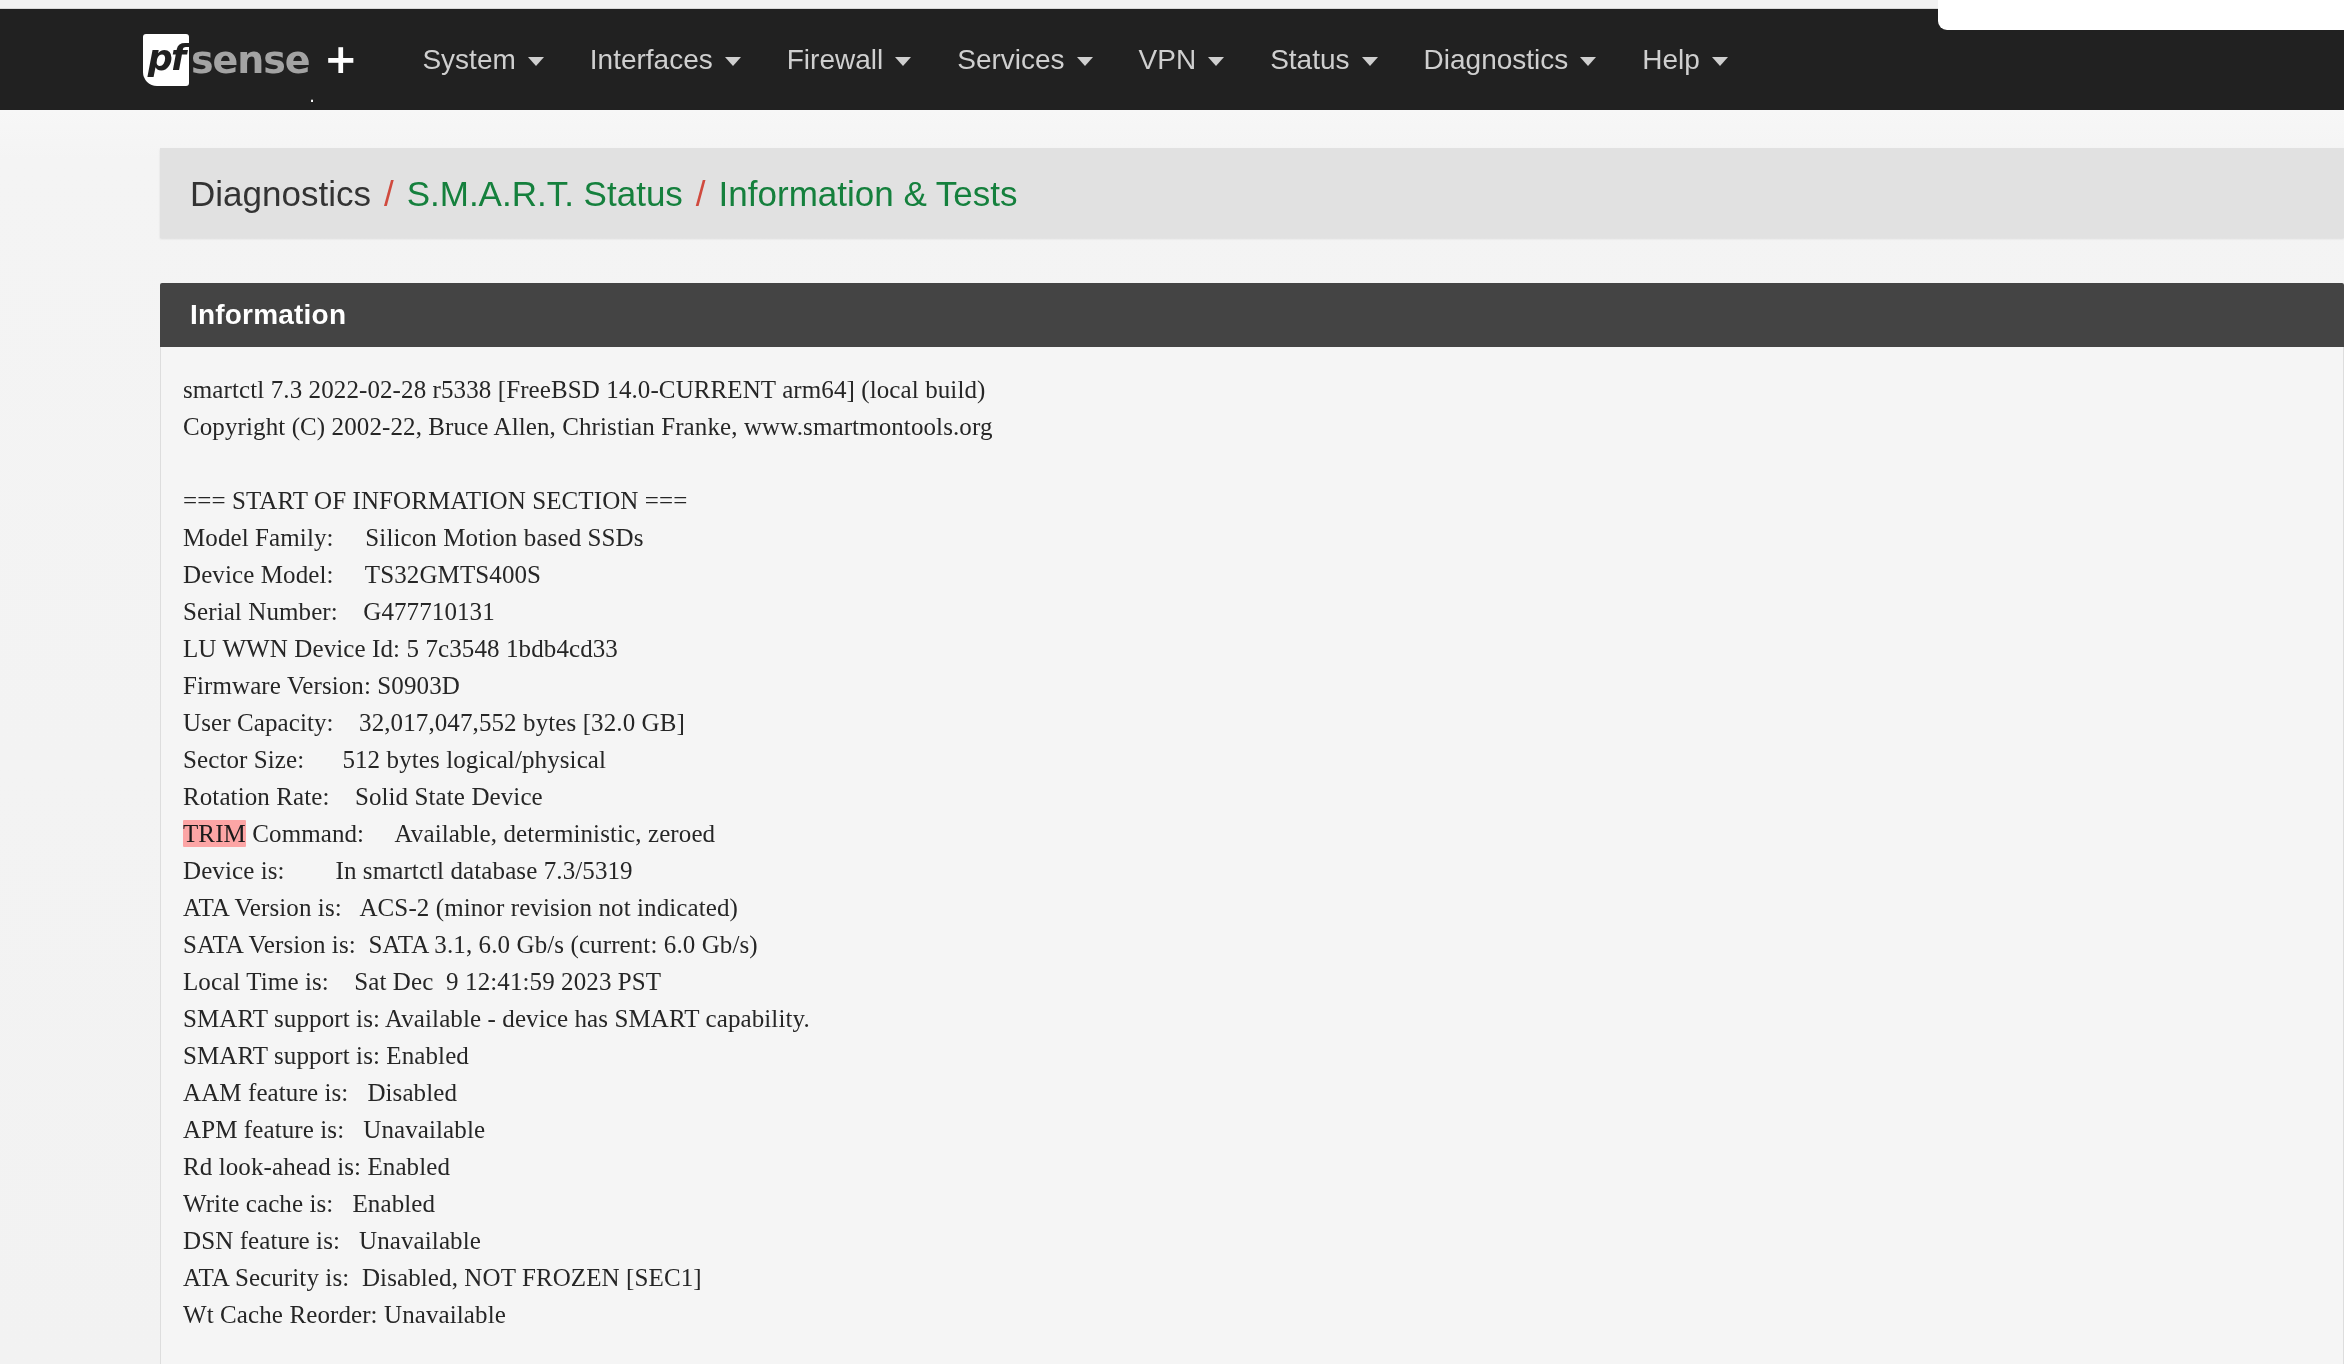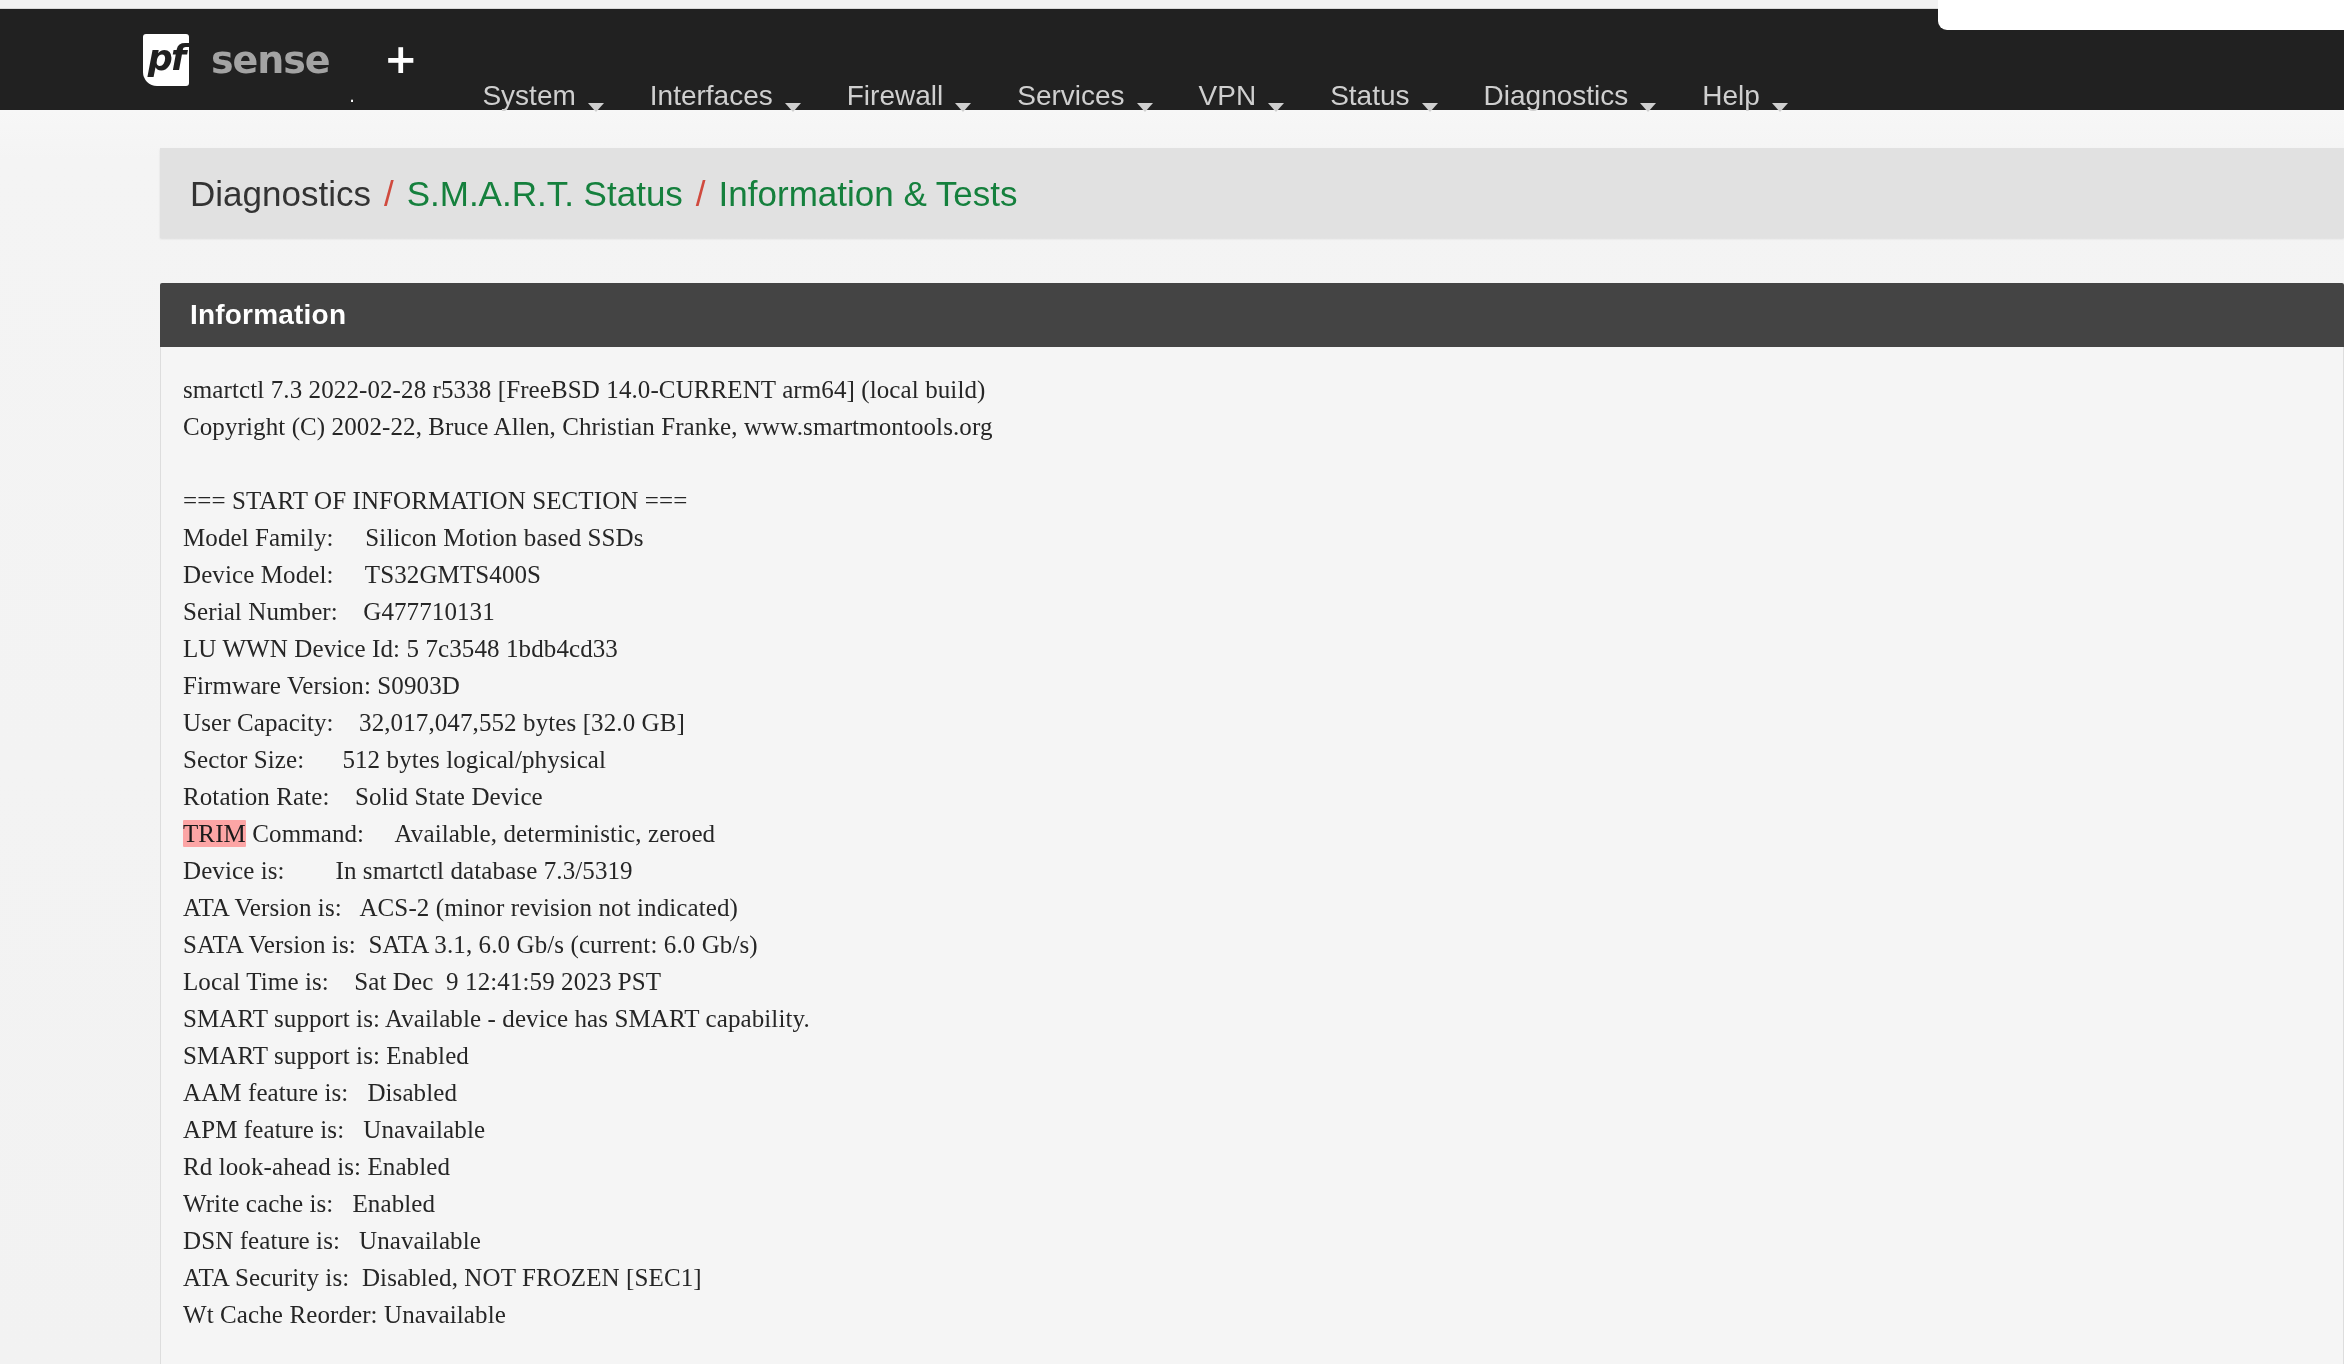--- a/index.html
+++ b/index.html
@@ -40,21 +40,20 @@
     z-index: 5;
   }
 
   
   .brand {
     display: flex;
     align-items: center;
     height: 101px;
     margin-right: 42px;
     cursor: pointer;
-    gap: 20px;
   }
   .brand-mark {
     width: 46px;
     height: 52px;
     background: #ffffff;
     border-radius: 3px 3px 3px 14px;
     display: flex;
     align-items: center;
     justify-content: center;
     margin-right: 2px;
@@ -94,21 +93,21 @@
   }
 
   
   .nav-items {
     display: flex;
     align-items: center;
     height: 101px;
   }
   .nav-item {
     display: flex;
-    align-items: flex-end;
+    align-items: center;
     height: 101px;
     padding: 0 23px;
     cursor: pointer;
     white-space: nowrap;
   }
   .nav-label {
     font-size: 28px;
     color: #cfcfcf;
     line-height: 1;
   }

